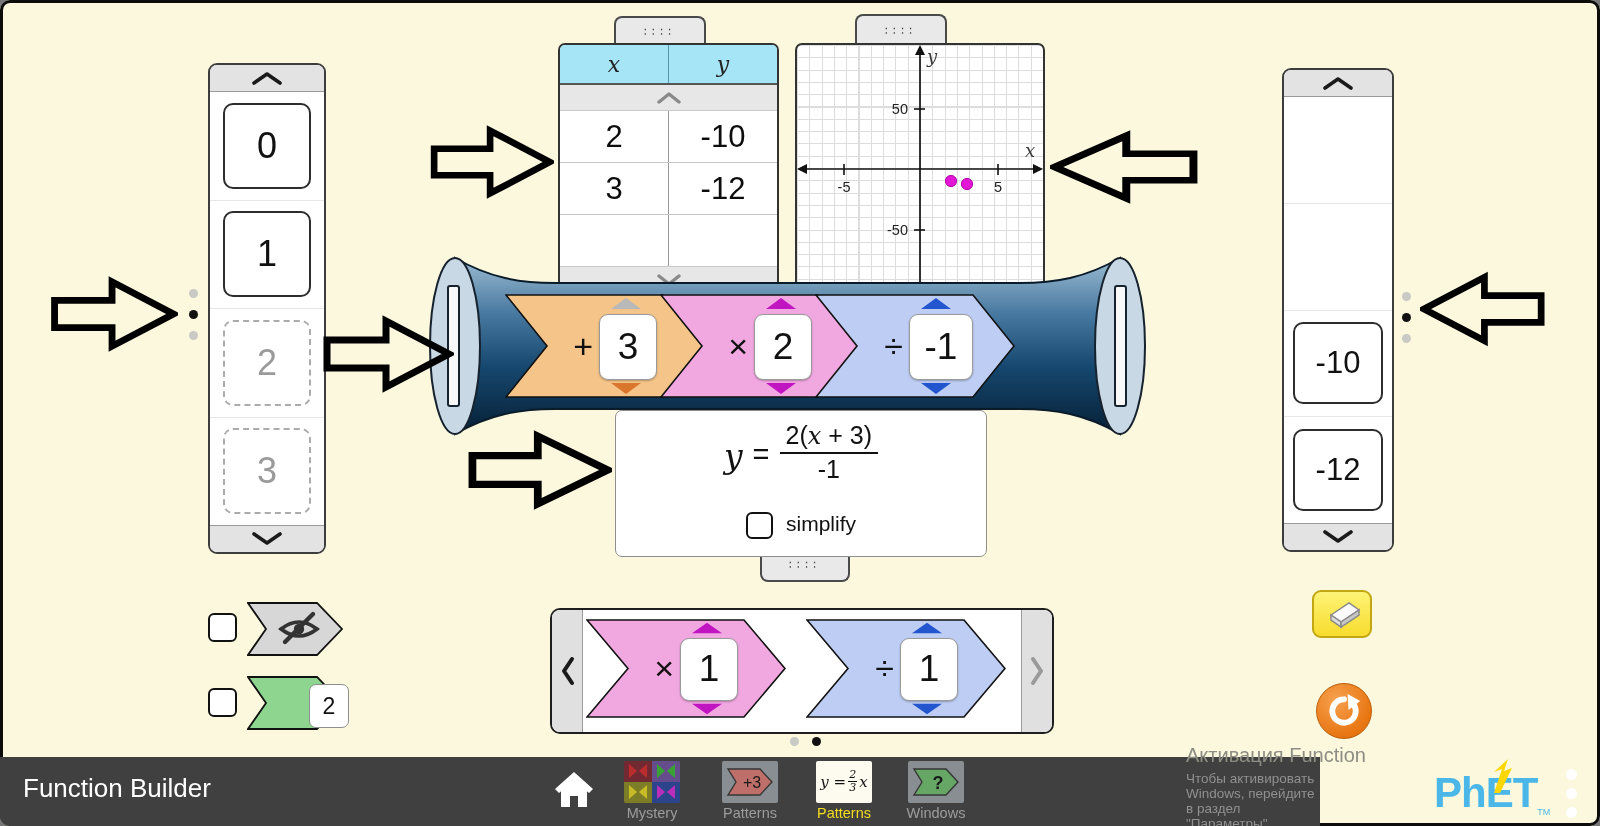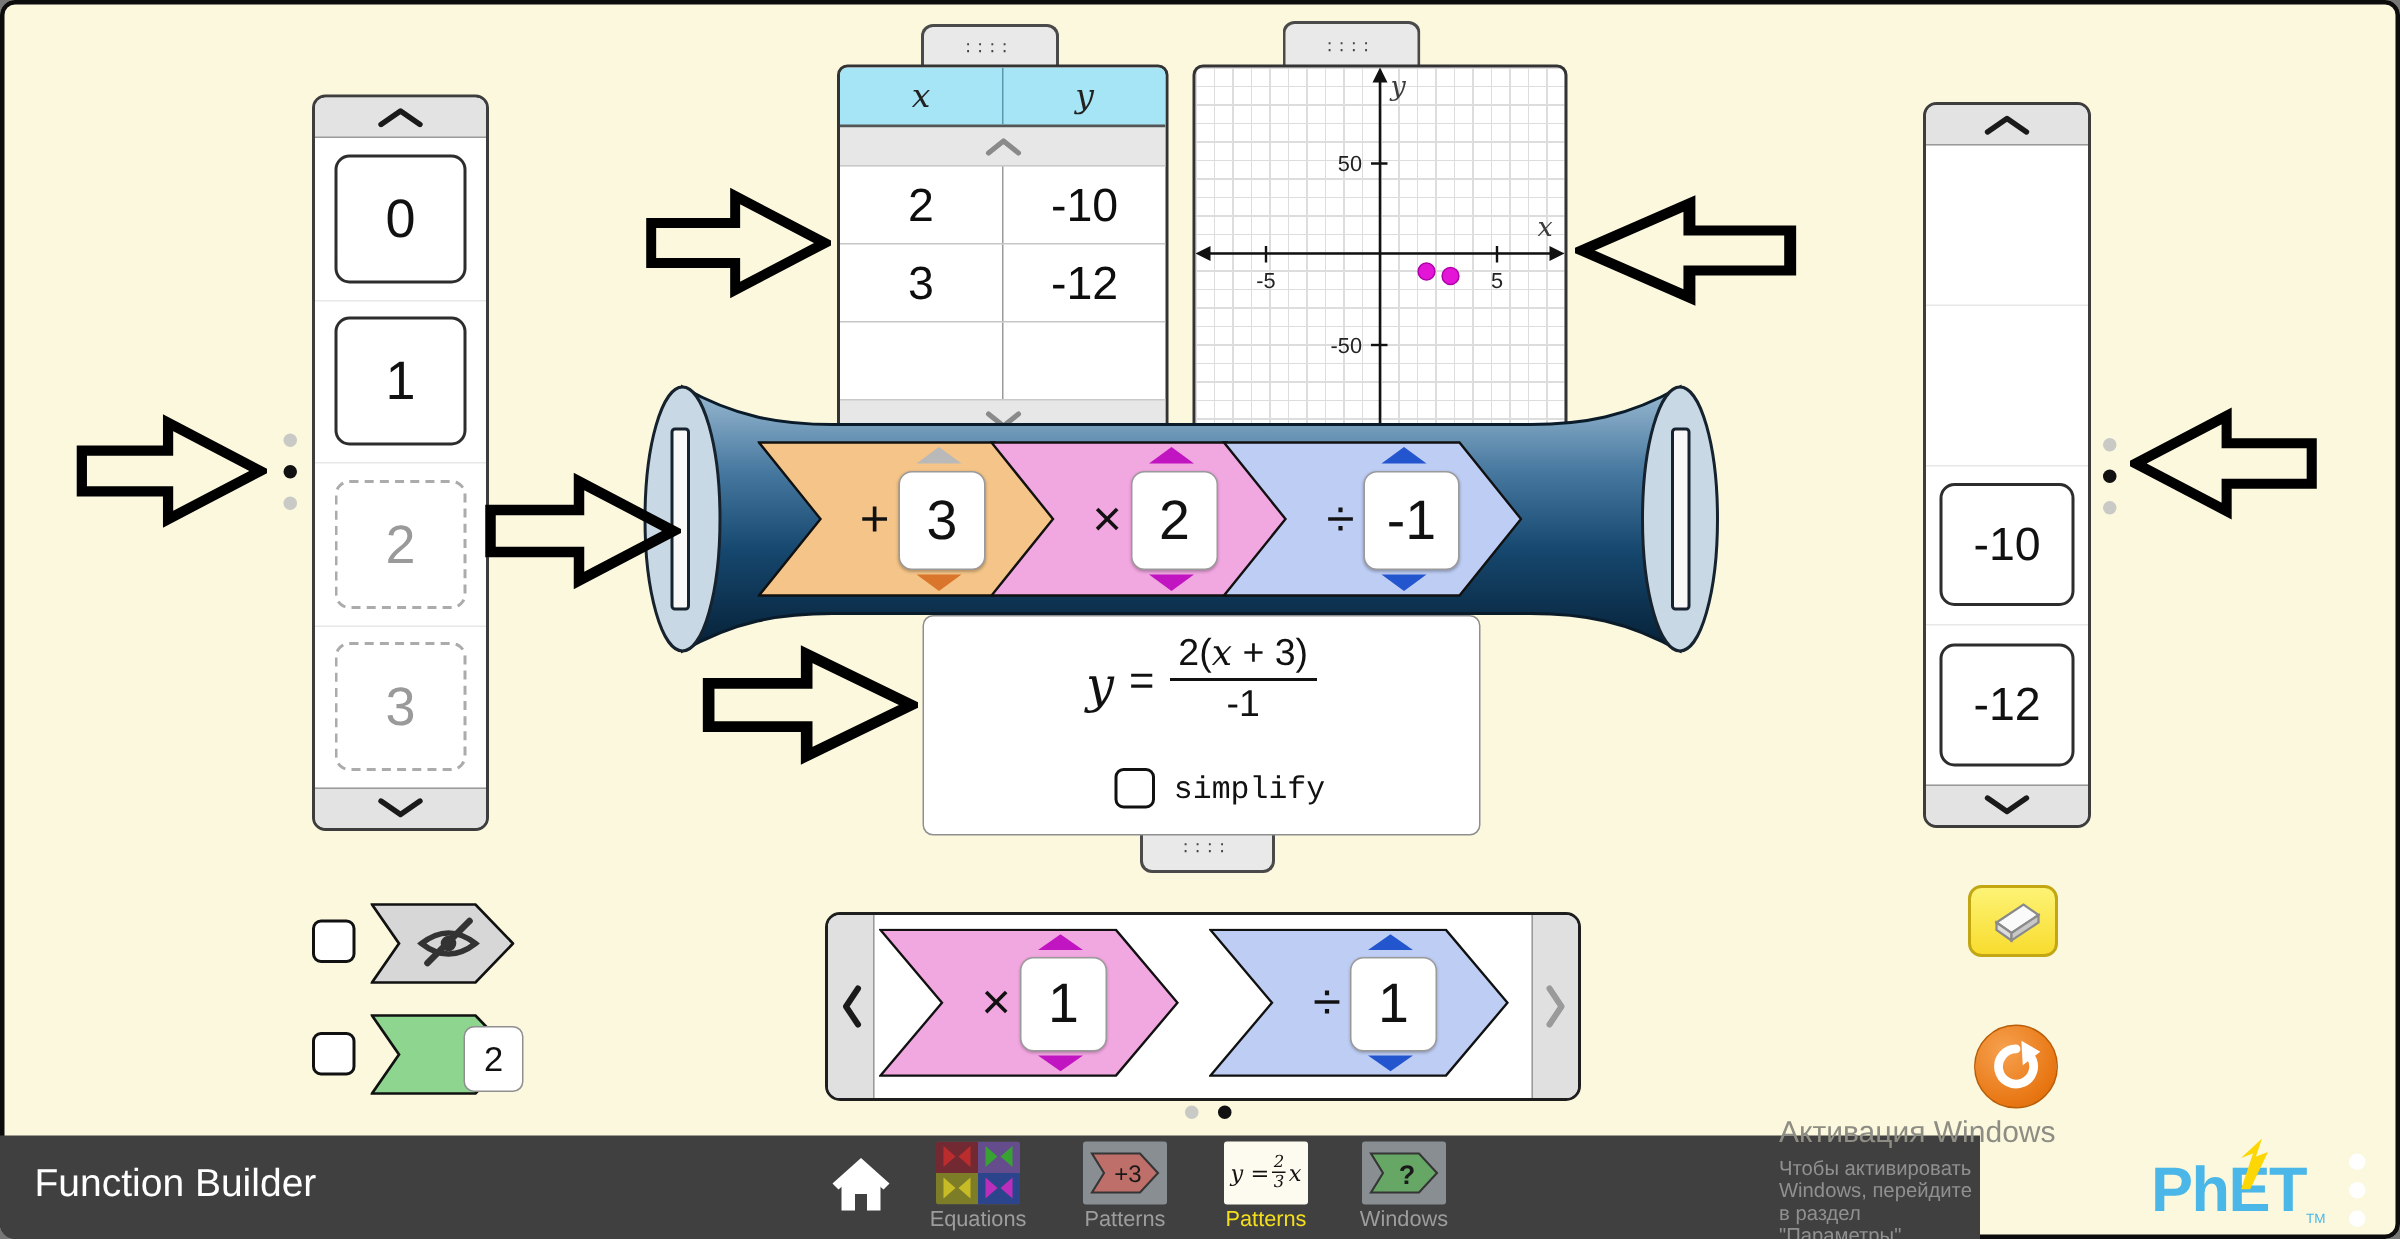--- a/index.html
+++ b/index.html
@@ -68,21 +68,21 @@
 
   
   .eq-panel{background:#fff;border:1.5px solid #8f8f8f;border-radius:7px;}
   .eq-row{position:absolute;left:0;top:14px;width:100%;display:flex;align-items:center;justify-content:center;gap:10px;}
   .eq-y{font-family:"DejaVu Serif",serif;font-style:italic;font-size:33px;}
   .eq-eq{font-size:29px;transform:translateY(-2px);}
   .frac{display:inline-flex;flex-direction:column;align-items:center;transform:translateY(-4px);}
   .frac .num{font-size:25px;border-bottom:2.2px solid #111;padding:0 6px 2px 6px;}
   .frac .num i{font-family:"DejaVu Serif",serif;font-size:24px;}
   .frac .den{font-size:25px;padding-top:1px;}
-  .simp-row{position:absolute;left:12px;top:101px;width:100%;display:flex;align-items:flex-end;justify-content:center;gap:13px;font-family:Liberation Mono, monospace;}
+  .simp-row{position:absolute;left:0;top:101px;width:100%;display:flex;align-items:flex-start;justify-content:center;gap:13px;}
   .checkbox{width:23px;height:23px;border:2.6px solid #111;border-radius:6px;background:#fff;}
   .simp-lab{font-size:21px;color:#111;}
 
   
   .chk-sm{position:absolute;width:25px;height:25px;border:2.6px solid #111;border-radius:6px;background:#fff;}
   .mini-card{position:absolute;background:#fff;border:1.6px solid #8f8f8f;border-radius:7px;
              display:flex;align-items:center;justify-content:center;font-size:23px;}
 
   .eraser-btn{background:linear-gradient(#FDF375,#F8DC2E);border:2px solid #C2A713;border-radius:9px;
               display:flex;align-items:center;justify-content:center;}
@@ -394,21 +394,21 @@
   <svg class="abs" style="left:322px;top:315px" width="132" height="78" viewBox="0 0 130 78">
     <polygon points="4,25 63,25 63,6 126,39 63,72 63,53 4,53" fill="none" stroke="#000" stroke-width="7"></polygon>
   </svg>
   <svg class="abs" style="left:468px;top:430px" width="144" height="80" viewBox="0 0 130 78" preserveAspectRatio="none">
     <polygon points="4,25 63,25 63,6 126,39 63,72 63,53 4,53" fill="none" stroke="#000" stroke-width="7"></polygon>
   </svg>
   <svg class="abs" style="left:1420px;top:271px;transform:scaleX(-1)" width="125" height="76" viewBox="0 0 130 78">
     <polygon points="4,25 63,25 63,6 126,39 63,72 63,53 4,53" fill="none" stroke="#000" stroke-width="7"></polygon>
   </svg>
 
-  <div class="wm1">Активация Windows</div>
+  <div class="wm1">Активация Function</div>
 
   <div class="navbar">
     <div class="nav-title">Function Builder</div>
 
     <div class="abs" style="left:548px;top:8px;width:52px;height:48px;display:flex;align-items:center;justify-content:center">
       <svg width="42" height="38" viewBox="0 0 42 38">
         <polygon points="21,2 40,19 36,23 21,10 6,23 2,19" fill="#fff"></polygon>
         <polygon points="8,20 21,9 34,20 34,37 25,37 25,26 17,26 17,37 8,37" fill="#fff"></polygon>
       </svg>
     </div>
@@ -431,21 +431,21 @@
           <g fill="#e6d821">
               <polygon points="5,24 13,31 5,38"></polygon>
               <polygon points="23,24 15,31 23,38"></polygon>
             </g>
           <g fill="#d72ad7">
               <polygon points="33,24 41,31 33,38"></polygon>
               <polygon points="51,24 43,31 51,38"></polygon>
             </g>
         </svg>
       </div>
-      <span class="screen-lab">Equations</span>
+      <span class="screen-lab">Mystery</span>
     </div>
 
     <div class="screen-btn" style="left:712px">
       <div class="screen-ico ico-gray">
         <svg width="56" height="42" viewBox="0 0 56 42">
           <polygon points="6,8 38,8 50,21 38,34 6,34 14,21" fill="#DC7A72" stroke="#333" stroke-width="1.4"></polygon>
           <text x="30" y="27" text-anchor="middle" font-size="16" fill="#111" font-family="Liberation Sans,sans-serif">+3</text>
         </svg>
       </div>
       <span class="screen-lab">Patterns</span>

